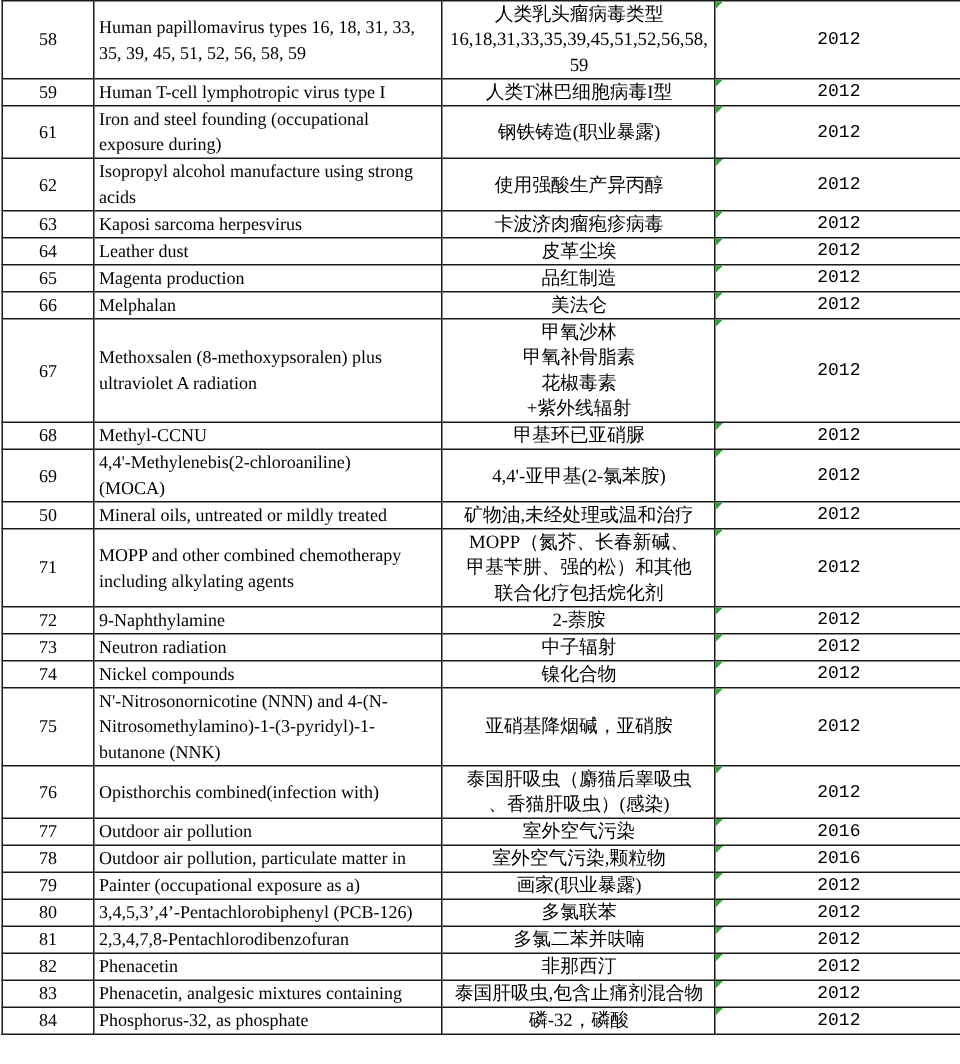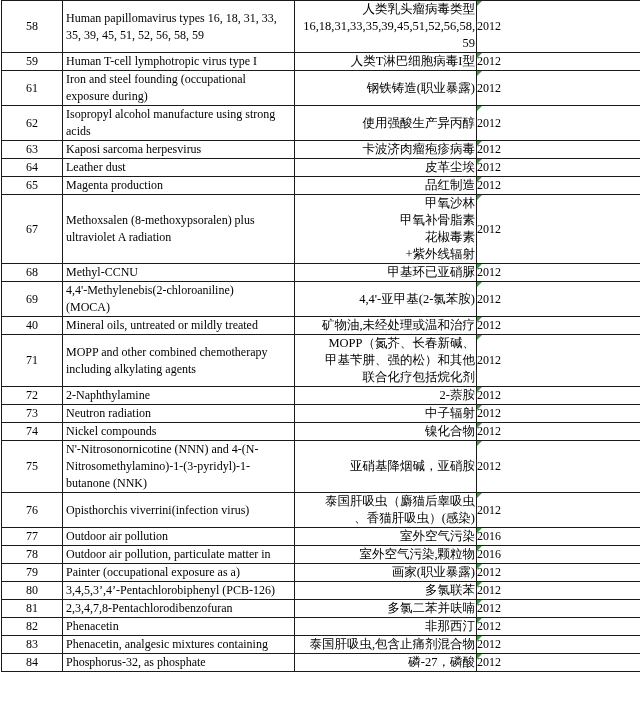--- a/index.html
+++ b/index.html
@@ -41,29 +41,31 @@
     margin-top: 11px;
   }
   td.col-en {
     width: 232px;
     text-align: left;
     padding: 0 1px 0 3px;
     white-space: pre;
   }
   td.col-zh {
     width: 182px;
-    text-align: right;
+    text-align: center;
     padding: 0 1px 0 2px;
     white-space: pre;
     font-size: 12.5px;
   }
   td.col-year {
     width: 165px;
+    text-align: center;
     border-right: none;
     position: relative;
+    font-family: Liberation Mono, monospace;
   }
   .flag {
     position: absolute;
     top: 0;
     left: 0;
     width: 0;
     height: 0;
     border-top: 5px solid var(--flag-green);
     border-right: 5px solid transparent;
   }
@@ -115,20 +117,26 @@
     <td class="col-zh">皮革尘埃</td>
     <td class="col-year"><span class="flag"></span><span>2012</span></td>
   </tr>
         <tr>
     <td class="col-no">65</td>
     <td class="col-en">Magenta production</td>
     <td class="col-zh">品红制造</td>
     <td class="col-year"><span class="flag"></span><span>2012</span></td>
   </tr>
         <tr>
+    <td class="col-no">66</td>
+    <td class="col-en">Melphalan</td>
+    <td class="col-zh">美法仑</td>
+    <td class="col-year"><span class="flag"></span><span>2012</span></td>
+  </tr>
+        <tr>
     <td class="col-no">67</td>
     <td class="col-en">Methoxsalen (8-methoxypsoralen) plus
 ultraviolet A radiation</td>
     <td class="col-zh">甲氧沙林
 甲氧补骨脂素
 花椒毒素
 +紫外线辐射</td>
     <td class="col-year"><span class="flag"></span><span>2012</span></td>
   </tr>
         <tr>
@@ -138,37 +146,37 @@
     <td class="col-year"><span class="flag"></span><span>2012</span></td>
   </tr>
         <tr>
     <td class="col-no">69</td>
     <td class="col-en">4,4'-Methylenebis(2-chloroaniline)
 (MOCA)</td>
     <td class="col-zh">4,4'-亚甲基(2-氯苯胺)</td>
     <td class="col-year"><span class="flag"></span><span>2012</span></td>
   </tr>
         <tr>
-    <td class="col-no">40</td>
+    <td class="col-no">50</td>
     <td class="col-en">Mineral oils, untreated or mildly treated</td>
     <td class="col-zh">矿物油,未经处理或温和治疗</td>
     <td class="col-year"><span class="flag"></span><span>2012</span></td>
   </tr>
         <tr>
     <td class="col-no">71</td>
     <td class="col-en">MOPP and other combined chemotherapy
 including alkylating agents</td>
     <td class="col-zh">MOPP（氮芥、长春新碱、
 甲基苄肼、强的松）和其他
 联合化疗包括烷化剂</td>
     <td class="col-year"><span class="flag"></span><span>2012</span></td>
   </tr>
         <tr>
     <td class="col-no">72</td>
-    <td class="col-en">2-Naphthylamine</td>
+    <td class="col-en">9-Naphthylamine</td>
     <td class="col-zh">2-萘胺</td>
     <td class="col-year"><span class="flag"></span><span>2012</span></td>
   </tr>
         <tr>
     <td class="col-no">73</td>
     <td class="col-en">Neutron radiation</td>
     <td class="col-zh">中子辐射</td>
     <td class="col-year"><span class="flag"></span><span>2012</span></td>
   </tr>
         <tr>
@@ -180,21 +188,21 @@
         <tr>
     <td class="col-no">75</td>
     <td class="col-en">N'-Nitrosonornicotine (NNN) and 4-(N-
 Nitrosomethylamino)-1-(3-pyridyl)-1-
 butanone (NNK)</td>
     <td class="col-zh">亚硝基降烟碱，亚硝胺</td>
     <td class="col-year"><span class="flag"></span><span>2012</span></td>
   </tr>
         <tr>
     <td class="col-no">76</td>
-    <td class="col-en">Opisthorchis viverrini(infection virus)</td>
+    <td class="col-en">Opisthorchis combined(infection with)</td>
     <td class="col-zh">泰国肝吸虫（麝猫后睾吸虫
 、香猫肝吸虫）(感染)</td>
     <td class="col-year"><span class="flag"></span><span>2012</span></td>
   </tr>
         <tr>
     <td class="col-no">77</td>
     <td class="col-en">Outdoor air pollution</td>
     <td class="col-zh">室外空气污染</td>
     <td class="col-year"><span class="flag"></span><span>2016</span></td>
   </tr>
@@ -230,18 +238,18 @@
   </tr>
         <tr>
     <td class="col-no">83</td>
     <td class="col-en">Phenacetin, analgesic mixtures containing</td>
     <td class="col-zh">泰国肝吸虫,包含止痛剂混合物</td>
     <td class="col-year"><span class="flag"></span><span>2012</span></td>
   </tr>
         <tr>
     <td class="col-no">84</td>
     <td class="col-en">Phosphorus-32, as phosphate</td>
-    <td class="col-zh">磷-27，磷酸</td>
+    <td class="col-zh">磷-32，磷酸</td>
     <td class="col-year"><span class="flag"></span><span>2012</span></td>
   </tr>
       </tbody>
   </table>
 </div>
 
 </body></html>

